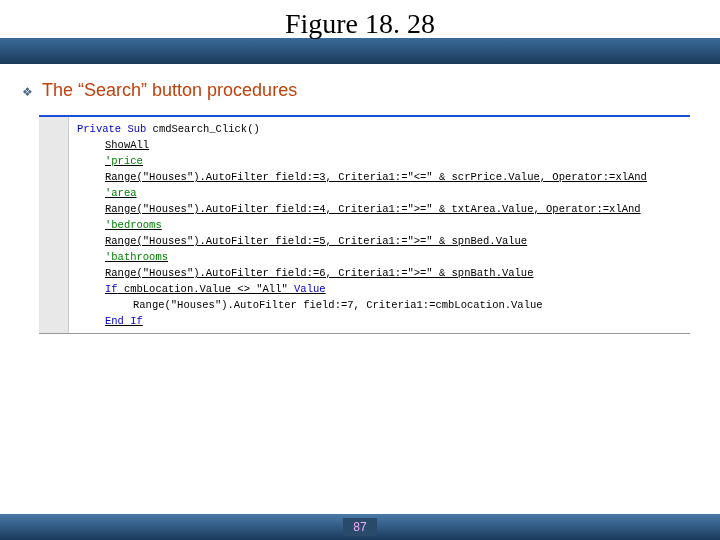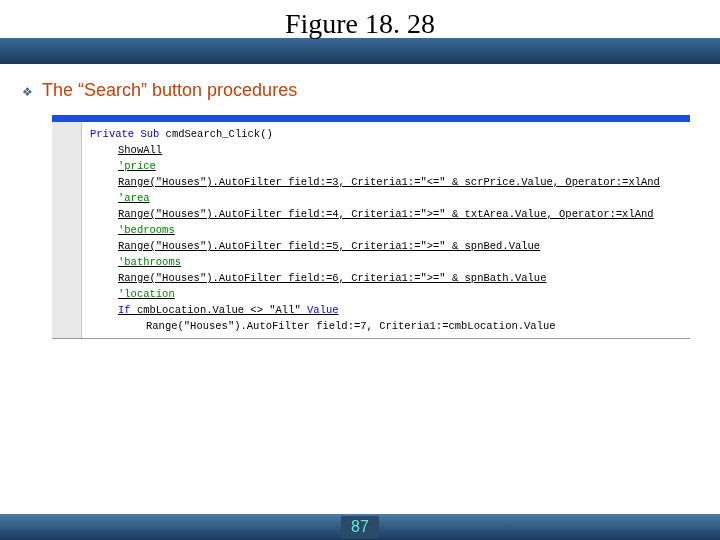--- a/index.html
+++ b/index.html
@@ -51,23 +51,23 @@
     display: inline-block;
     color: #4a6a8a;
     font-size: 12px;
     line-height: 1;
   }
   .bullet-text {
     font-size: 18px;
     color: #c2410c;
   }
   .code-block {
-    margin-left: 30px;
+    margin-left: 17px;
     margin-right: 10px;
-    border-top: 7px solid #1d4ed8;
+    border-top: 2px solid #1d4ed8;
     border-bottom: 1px solid #999;
     background: #fff;
     position: relative;
   }
   .code-gutter {
     position: absolute;
     left: 0;
     top: 0;
     bottom: 0;
     width: 30px;
@@ -92,22 +92,22 @@
     left: 0;
     right: 0;
     height: 26px;
     background: linear-gradient(to bottom, #4a7aaa 0%, #1a3a5a 100%);
     display: flex;
     align-items: center;
     justify-content: center;
   }
   .page-num {
     background: #2a4a6a;
-    color: #5eead4;
-    font-size: 16px;
+    color: #f0abfc;
+    font-size: 12px;
     padding: 2px 10px;
     border-radius: 1px;
   }
 </style>
 </head>
 <body>
 
 <div class="title-wrap">
   <div class="header-bg"></div>
   <div class="title-text">Figure 18. 28</div>
@@ -125,22 +125,22 @@
         <div class="code-line "><span class="kw">Private Sub</span><span class="txt"> cmdSearch_Click()</span></div>
         <div class="code-line indent1"><span class="txt">ShowAll</span></div>
         <div class="code-line indent1"><span class="cm">'price</span></div>
         <div class="code-line indent1"><span class="txt">Range("Houses").AutoFilter field:=3, Criteria1:="&lt;=" &amp; scrPrice.Value, Operator:=xlAnd</span></div>
         <div class="code-line indent1"><span class="cm">'area</span></div>
         <div class="code-line indent1"><span class="txt">Range("Houses").AutoFilter field:=4, Criteria1:="&gt;=" &amp; txtArea.Value, Operator:=xlAnd</span></div>
         <div class="code-line indent1"><span class="cm">'bedrooms</span></div>
         <div class="code-line indent1"><span class="txt">Range("Houses").AutoFilter field:=5, Criteria1:="&gt;=" &amp; spnBed.Value</span></div>
         <div class="code-line indent1"><span class="cm">'bathrooms</span></div>
         <div class="code-line indent1"><span class="txt">Range("Houses").AutoFilter field:=6, Criteria1:="&gt;=" &amp; spnBath.Value</span></div>
-        <div class="code-line indent1"><span class="cm">'location</span></div>
         <div class="code-line indent1"><span class="kw">If</span><span class="txt"> cmbLocation.Value &lt;&gt; "All" </span><span class="kw">Value</span></div>
         <div class="code-line indent2"><span class="txt">Range("Houses").AutoFilter field:=7, Criteria1:=cmbLocation.Value</span></div>
+        <div class="code-line indent1"><span class="kw">End If</span></div>
       </div>
   </div>
 </div>
 
 <div class="footer">
   <span class="page-num">87</span>
 </div>
 
 </body></html>

